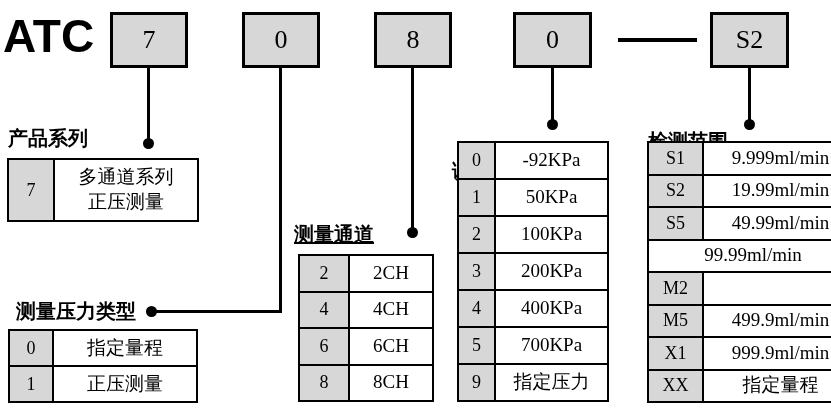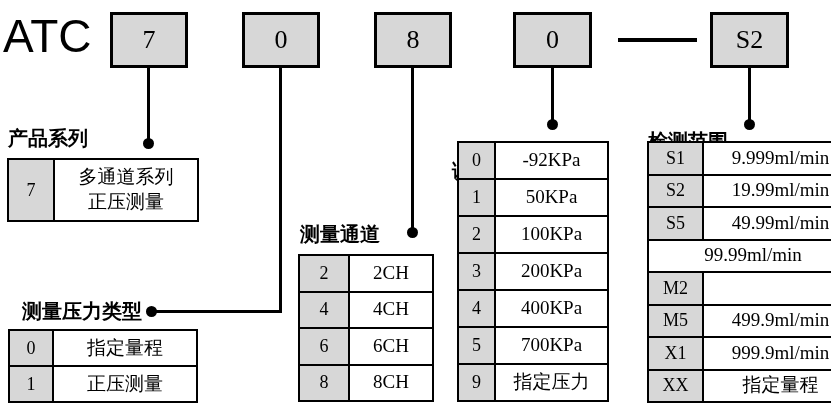--- a/index.html
+++ b/index.html
@@ -8,21 +8,21 @@
     width: 831px;
     height: 412px;
     background: #ffffff;
     font-family: "Liberation Sans", sans-serif;
     overflow: hidden;
   }
   .prefix {
     position: absolute;
     left: 3px; top: 13px;
     font-size: 46px;
-    font-weight: 400;
+    font-weight: 700;
     color: #000;
     letter-spacing: 0px;
     line-height: 1;
     font-family: "Liberation Sans", sans-serif;
   }
   .code-box {
     position: absolute;
     top: 12px;
     width: 78px; height: 56px;
     box-sizing: border-box;
@@ -133,22 +133,22 @@
   <div class="vline" style="left:411px; top:68px; height:162px;"></div>
   <div class="dot" style="left:407px; top:227px;"></div>
 
   <div class="vline" style="left:551px; top:68px; height:54px;"></div>
   <div class="dot" style="left:547px; top:119px;"></div>
 
   <div class="vline" style="left:748px; top:68px; height:54px;"></div>
   <div class="dot" style="left:744px; top:119px;"></div>
 
   <div class="sec-label" style="left:8px; top:125px;">产品系列</div>
-  <div class="sec-label" style="left:22px; top:298px;">测量压力类型</div>
-  <div class="sec-label" style="left:300px; top:221px;">测量通道</div>
+  <div class="sec-label" style="left:16px; top:298px;">测量压力类型</div>
+  <div class="sec-label" style="left:294px; top:221px;text-decoration:underline;">测量通道</div>
   <div class="sec-label" style="left:452px; top:126px;margin-top:32px;">调压范围</div>
   <div class="sec-label" style="left:648px; top:128px;">检测范围</div>
 
   <div class="dtable t-series">
       <div class="trow">
         <div class="tkey">7</div>
         <div class="tval">多通道系列
 正压测量</div>
       </div>
     </div>

